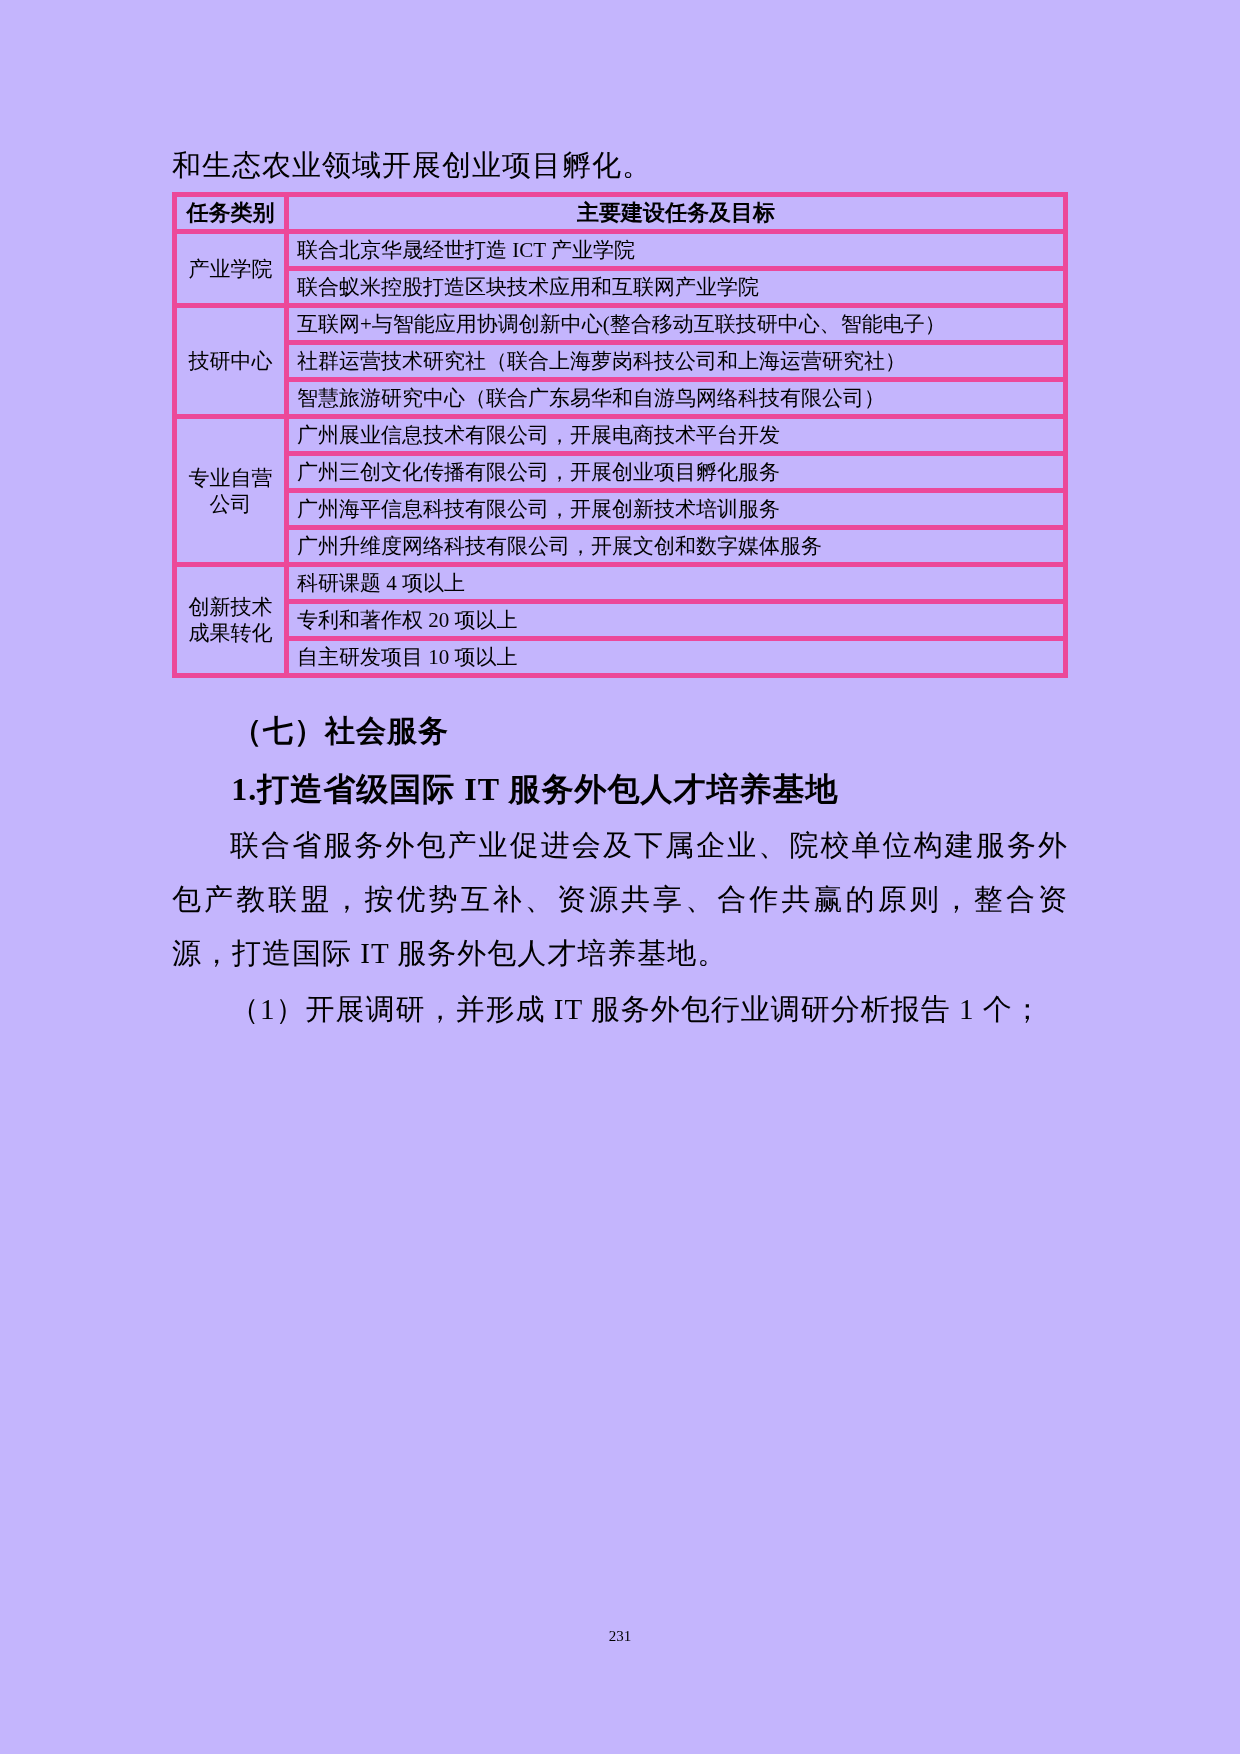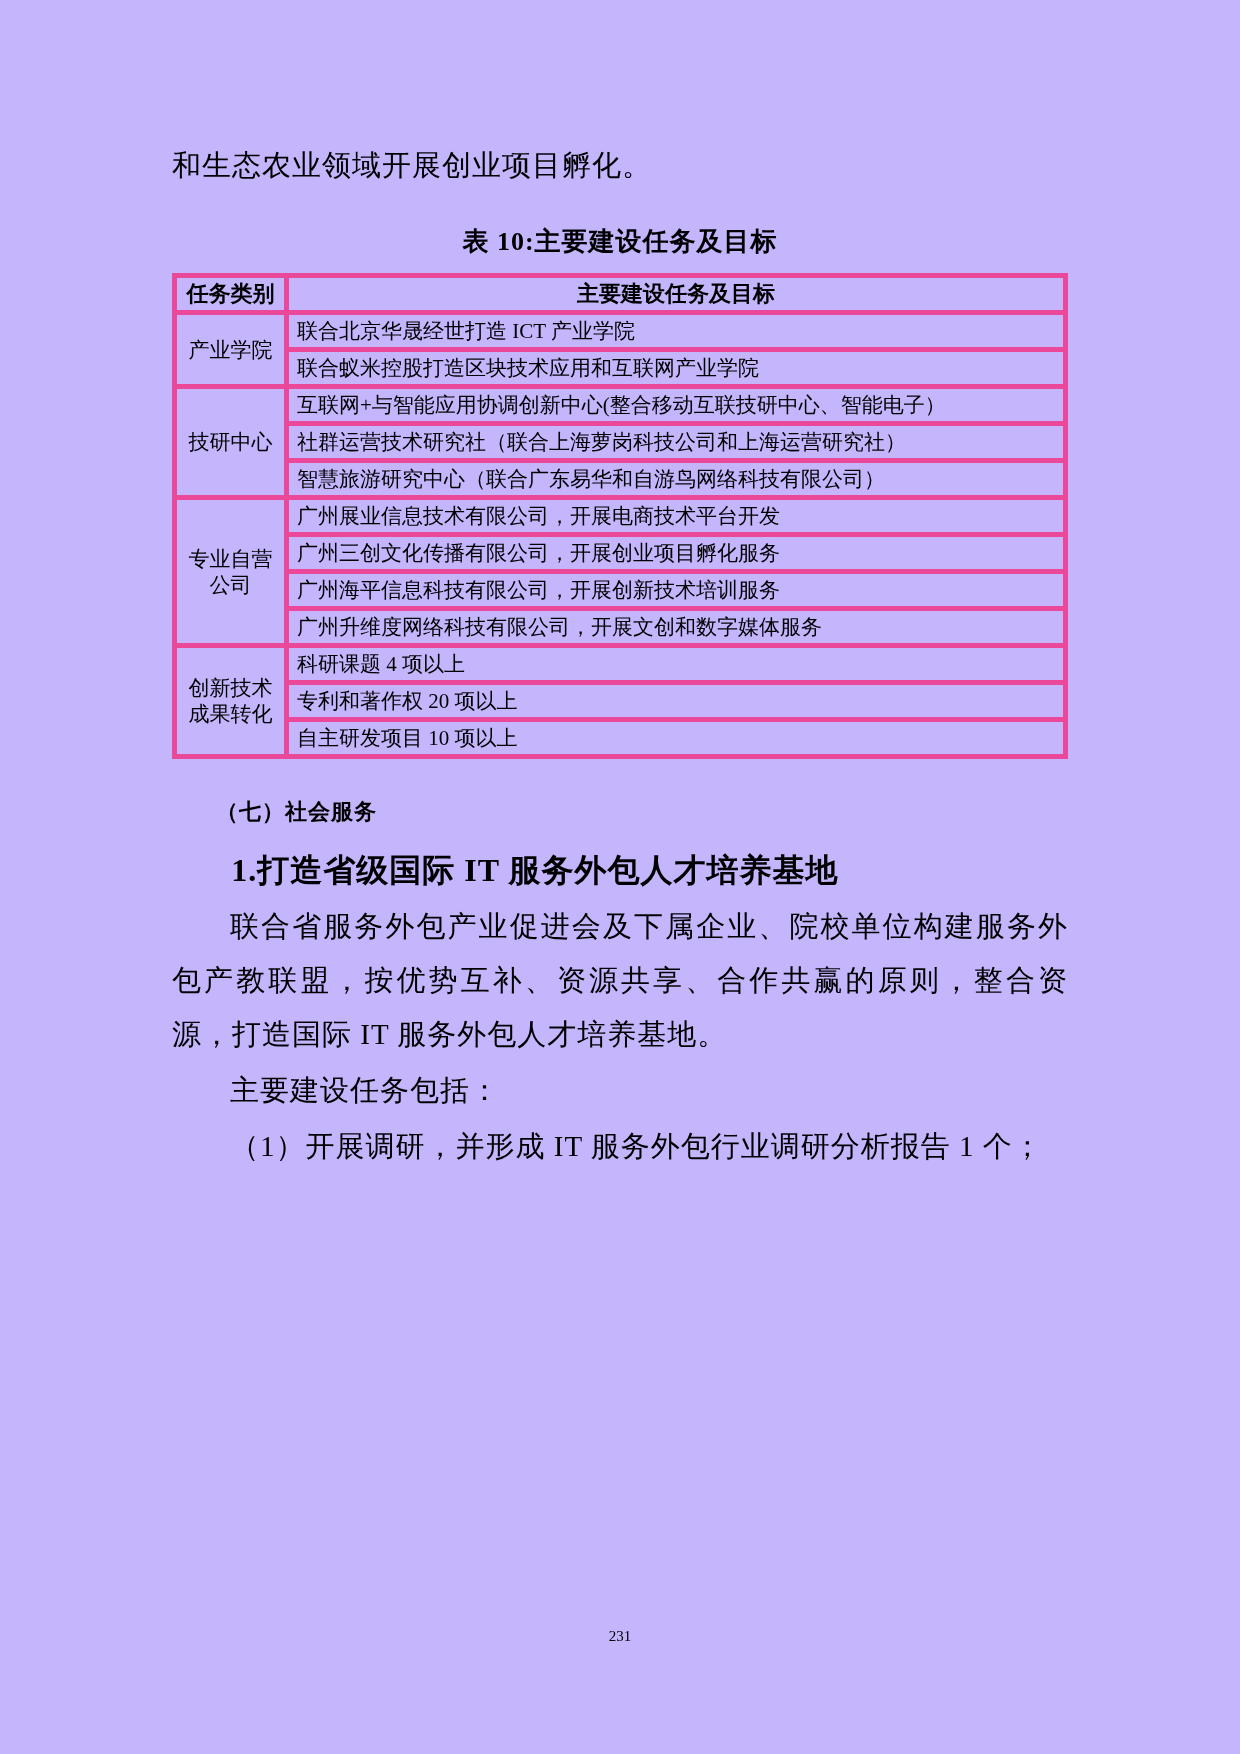--- a/index.html
+++ b/index.html
@@ -54,21 +54,21 @@
     text-align: center;
     vertical-align: middle;
     padding: 3px 6px;
   }
   table.tasks td.item {
     text-align: left;
     vertical-align: middle;
   }
   .heading-1 {
     font-weight: bold;
-    font-size: 22px;
+    font-size: 30px;
     line-height: 54px;
     text-indent: 2em;
     margin-top: 26px;
     letter-spacing: 1px;
   }
   .heading-2 {
     font-weight: bold;
     font-size: 32px;
     line-height: 54px;
     text-indent: 1.85em;
@@ -86,21 +86,20 @@
   }
 </style>
 </head>
 <body>
 
 <div class="page">
   <div class="content">
 
     <p class="body-text no-indent">和生态农业领域开展创业项目孵化。</p>
 
-    <div class="table-title">表 10:主要建设任务及目标</div>
 
     <table class="tasks">
       <colgroup>
         <col class="c1">
         <col class="c2">
       </colgroup>
       <thead>
         <tr>
           <th>任务类别</th>
           <th>主要建设任务及目标</th>
@@ -147,19 +146,18 @@
           <tr>
             <td class="item">自主研发项目 10 项以上</td>
           </tr>
         </tbody>
     </table>
 
     <div class="heading-1">（七）社会服务</div>
     <div class="heading-2">1.打造省级国际 IT 服务外包人才培养基地</div>
 
     <p class="body-text indent para">联合省服务外包产业促进会及下属企业、院校单位构建服务外包产教联盟，按优势互补、资源共享、合作共赢的原则，整合资源，打造国际 IT 服务外包人才培养基地。</p>
-    <p class="body-text indent para">主要建设任务包括：</p>
     <p class="body-text indent para">（1）开展调研，并形成 IT 服务外包行业调研分析报告 1 个；</p>
 
   </div>
 
   <div class="page-number">231</div>
 </div>
 
 </body></html>

